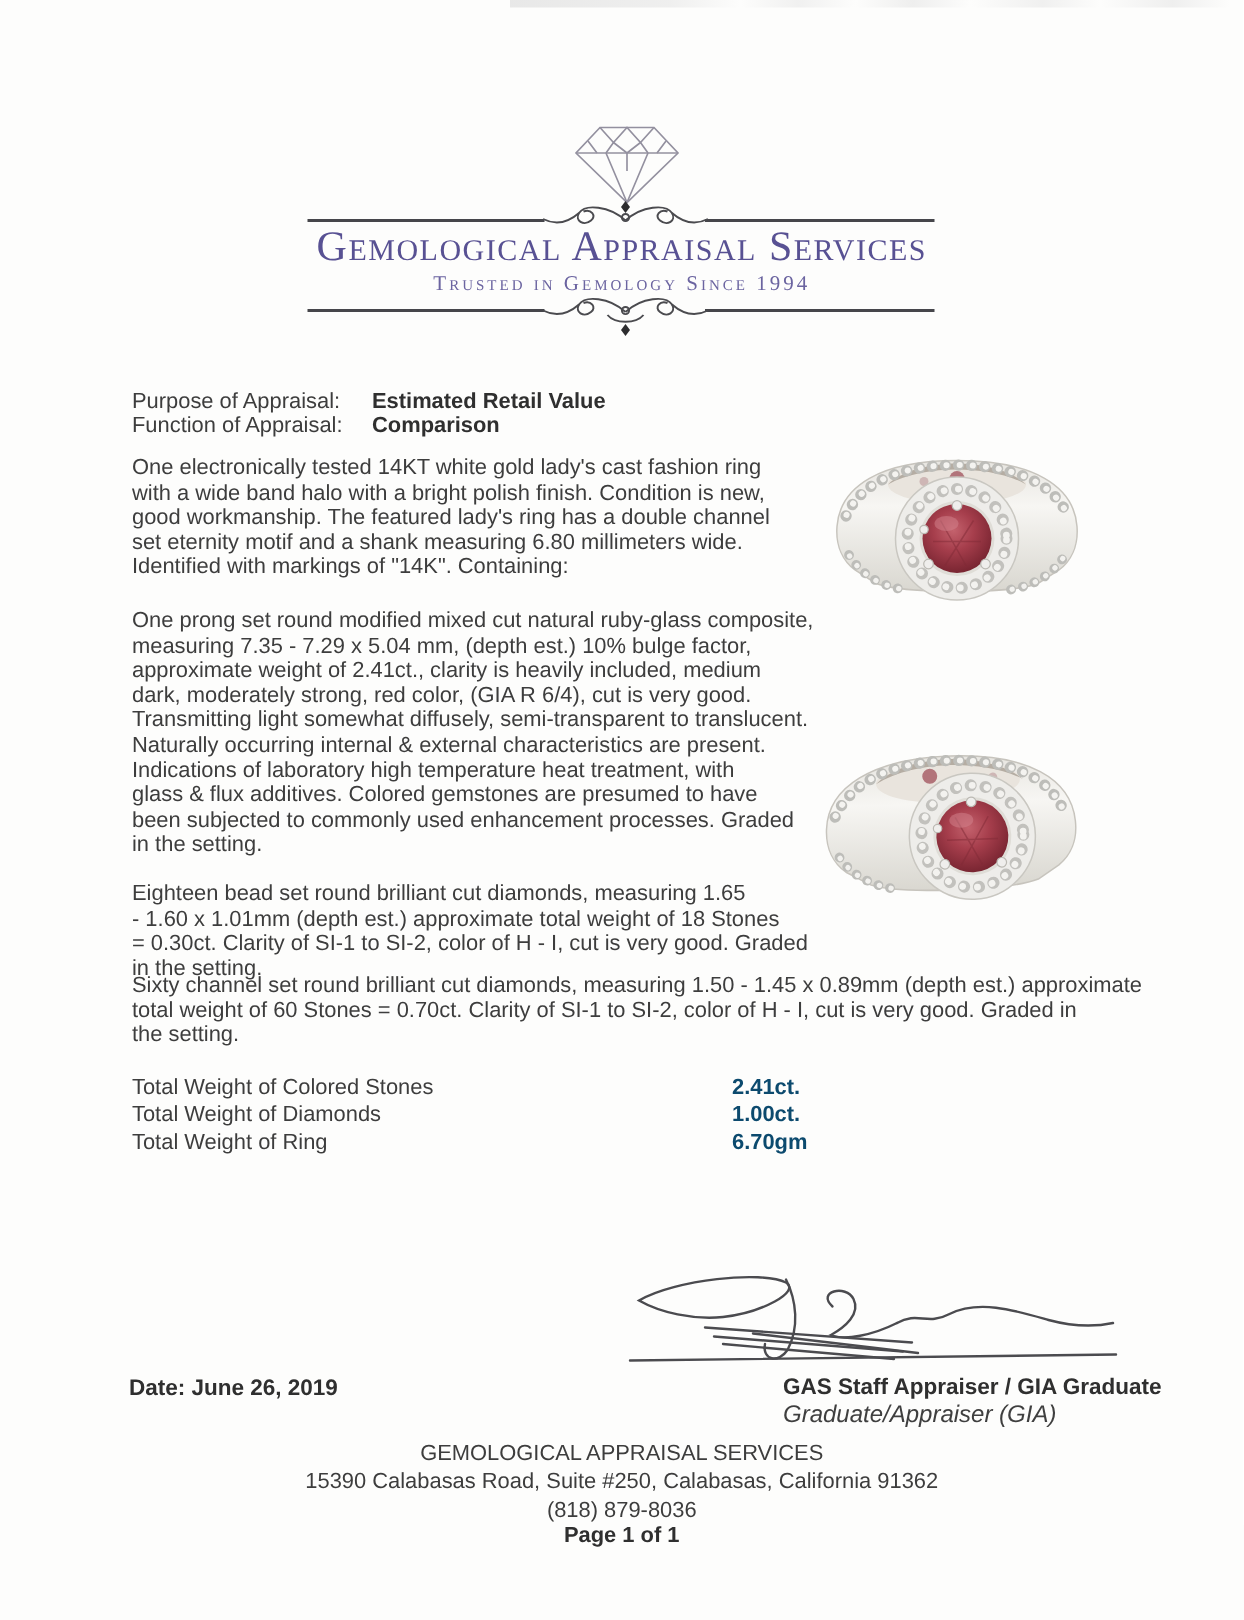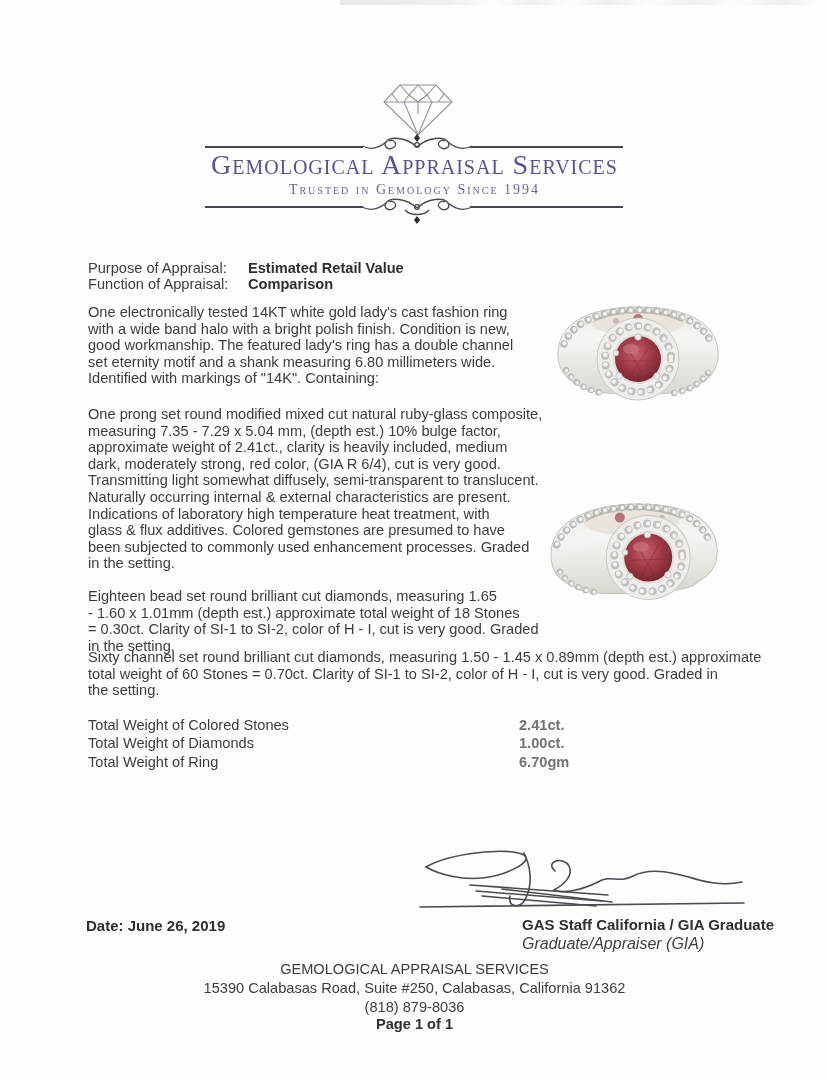--- a/index.html
+++ b/index.html
@@ -39,21 +39,21 @@
   .info-row{display:flex;line-height:16.3px;font-size:14.6px;}
   .info-label{width:160px;}
   .info-value{font-weight:bold;color:#2f2f2f;}
   .p1{left:88px;top:304px;width:480px;}
   .p2{left:88px;top:406px;width:500px;}
   .p3{left:88px;top:588px;width:500px;}
   .p4{left:88px;top:649px;width:710px;}
   .totals{left:88px;top:716px;width:560px;}
   .totals-row{display:flex;line-height:18.4px;font-size:14.6px;}
   .totals-label{width:400px;}
-  .totals-value{font-weight:bold;color:#737373;margin-left:31px;}
+  .totals-value{font-weight:bold;color:#0c4a6e;}
   
   .date-line{left:86px;top:917px;font-size:15px;font-weight:bold;color:#2f2f2f;}
   .appraiser-title{left:522px;top:916px;font-size:15px;font-weight:bold;color:#2f2f2f;}
   .appraiser-sub{left:522px;top:935px;font-size:16px;font-style:italic;color:#3f3f3f;}
   
   .footer-line{left:0;width:829px;text-align:center;font-size:14.6px;line-height:16px;}
   .f1{top:961px;}
   .f2{top:980px;}
   .f3{top:999px;}
   .f4{top:1016px;font-weight:bold;color:#2f2f2f;}
@@ -235,21 +235,21 @@
       <path d="M186,37 C200,29 206,39 221,31 C241,21 266,29 287,35 C302,39 316,40 330,37"></path>
       <path d="M58,40 L196,50"></path>
       <path d="M64,46 L190,56"></path>
       <path d="M70,51 L184,61"></path>
       <path d="M90,44 L200,57"></path>
       <path d="M8,62 L332,58"></path>
     </g>
   </svg>
 
   <div class="abs date-line">Date: June 26, 2019</div>
-  <div class="abs appraiser-title">GAS Staff California / GIA Graduate</div>
+  <div class="abs appraiser-title">GAS Staff Appraiser / GIA Graduate</div>
   <div class="abs appraiser-sub">Graduate/Appraiser (GIA)</div>
 
   <div class="abs footer-line f1">GEMOLOGICAL APPRAISAL SERVICES</div>
   <div class="abs footer-line f2">15390 Calabasas Road, Suite #250, Calabasas, California 91362</div>
   <div class="abs footer-line f3">(818) 879-8036</div>
   <div class="abs footer-line f4">Page 1 of 1</div>
 
 </div>
 
 </body></html>

